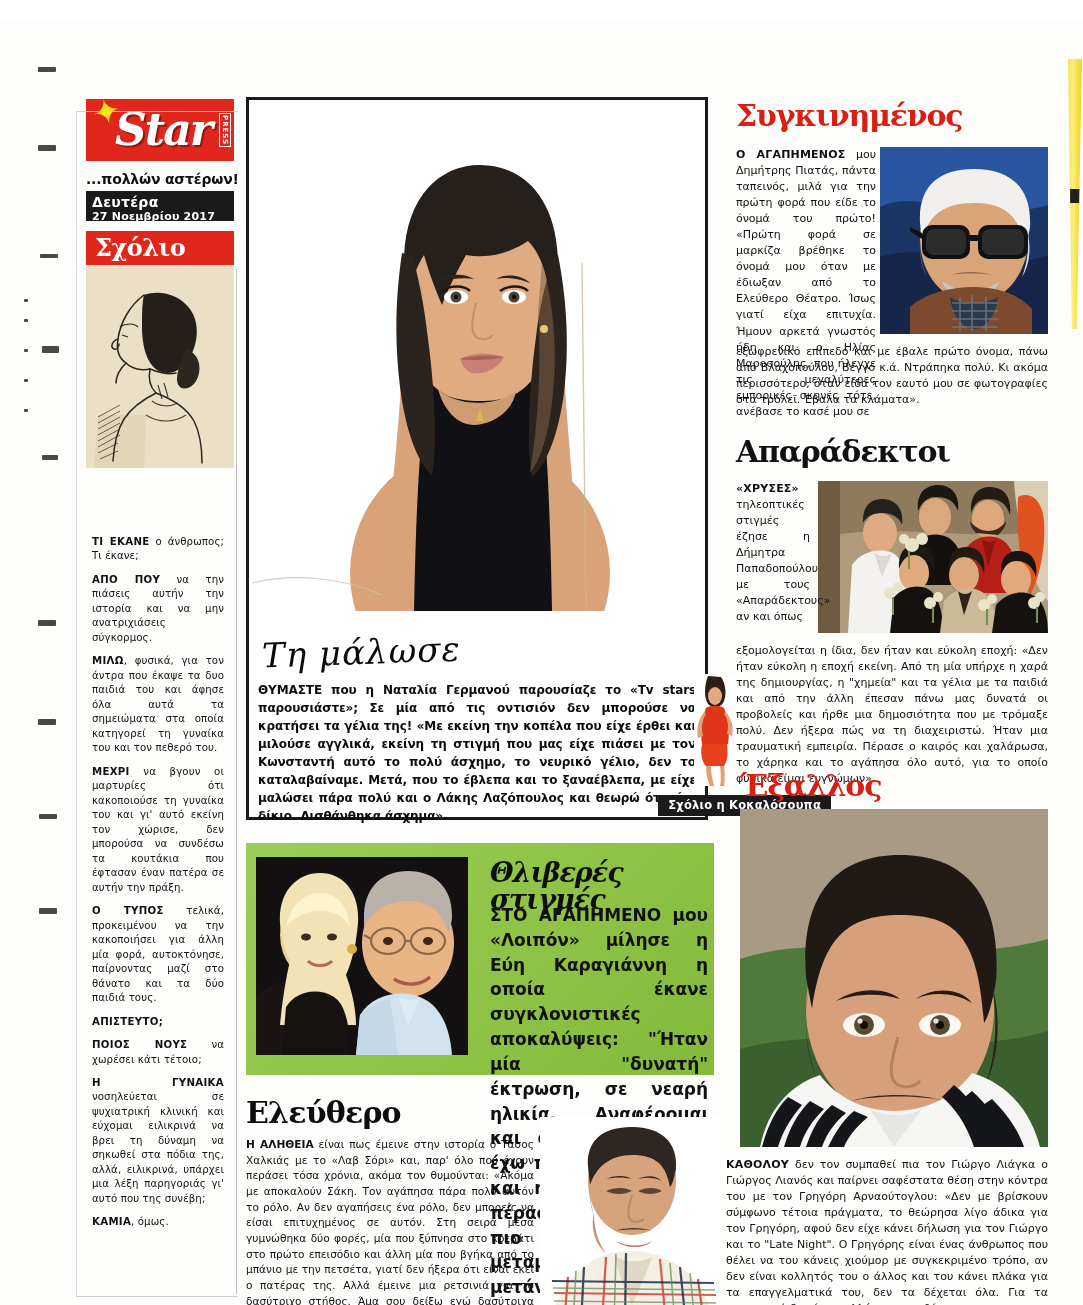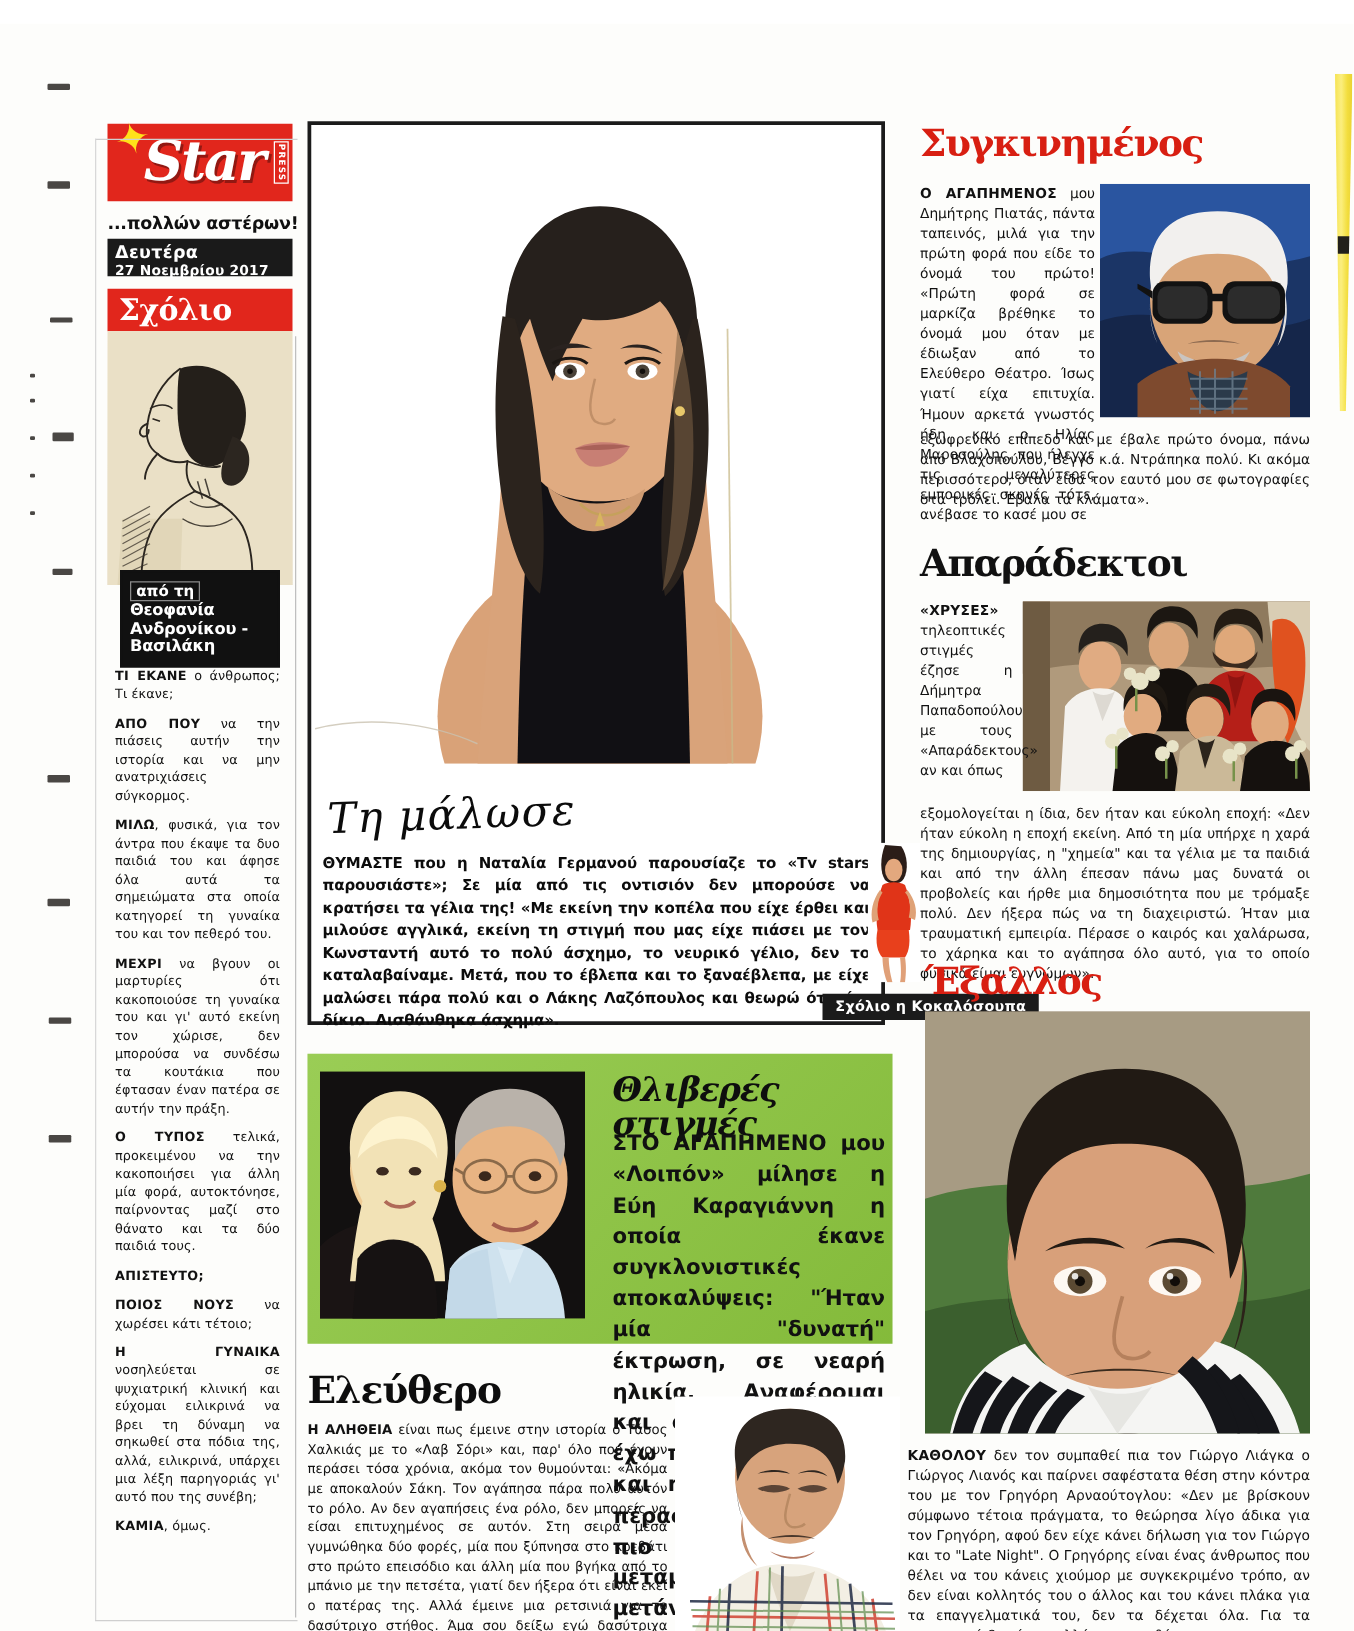--- a/index.html
+++ b/index.html
@@ -280,24 +280,20 @@
       </g>
       <g stroke="#2b2620" fill="none" stroke-width="1.2" opacity=".85">
         <path d="M66 136 C74 142 84 142 92 138"></path>
         <path d="M60 150 C72 158 88 158 100 150"></path>
         <path d="M78 118 L82 132"></path>
         <path d="M72 120 L76 134"></path>
       </g>
     </svg>
   </div>
 
-  <div class="byline">
-    <span class="b1">από τη</span>
-    <div class="b2">Θεοφανία Ανδρονίκου - Βασιλάκη</div>
-  </div>
 
   <div class="edit-col" id="edit-col">
       <p><b>ΤΙ ΕΚΑΝΕ</b><span> ο άνθρωπος; Τι έκανε;</span></p>
       <p><b>ΑΠΟ ΠΟΥ</b><span> να την πιάσεις αυτήν την ιστορία και να μην ανατριχιάσεις σύγκορμος.</span></p>
       <p><b>ΜΙΛΩ</b><span>, φυσικά, για τον άντρα που έκαψε τα δυο παιδιά του και άφησε όλα αυτά τα σημειώματα στα οποία κατηγορεί τη γυναίκα του και τον πεθερό του.</span></p>
       <p><b>ΜΕΧΡΙ</b><span> να βγουν οι μαρτυρίες ότι κακοποιούσε τη γυναίκα του και γι' αυτό εκείνη τον χώρισε, δεν μπορούσα να συνδέσω τα κουτάκια που έφτασαν έναν πατέρα σε αυτήν την πράξη.</span></p>
       <p><b>Ο ΤΥΠΟΣ</b><span> τελικά, προκειμένου να την κακοποιήσει για άλλη μία φορά, αυτοκτόνησε, παίρνοντας μαζί στο θάνατο και τα δύο παιδιά τους.</span></p>
       <p><b>ΑΠΙΣΤΕΥΤΟ;</b><span></span></p>
       <p><b>ΠΟΙΟΣ ΝΟΥΣ</b><span> να χωρέσει κάτι τέτοιο;</span></p>
       <p><b>Η ΓΥΝΑΙΚΑ</b><span> νοσηλεύεται σε ψυχιατρική κλινική και εύχομαι ειλικρινά να βρει τη δύναμη να σηκωθεί στα πόδια της, αλλά, ειλικρινά, υπάρχει μια λέξη παρηγοριάς γι' αυτό που της συνέβη;</span></p>

